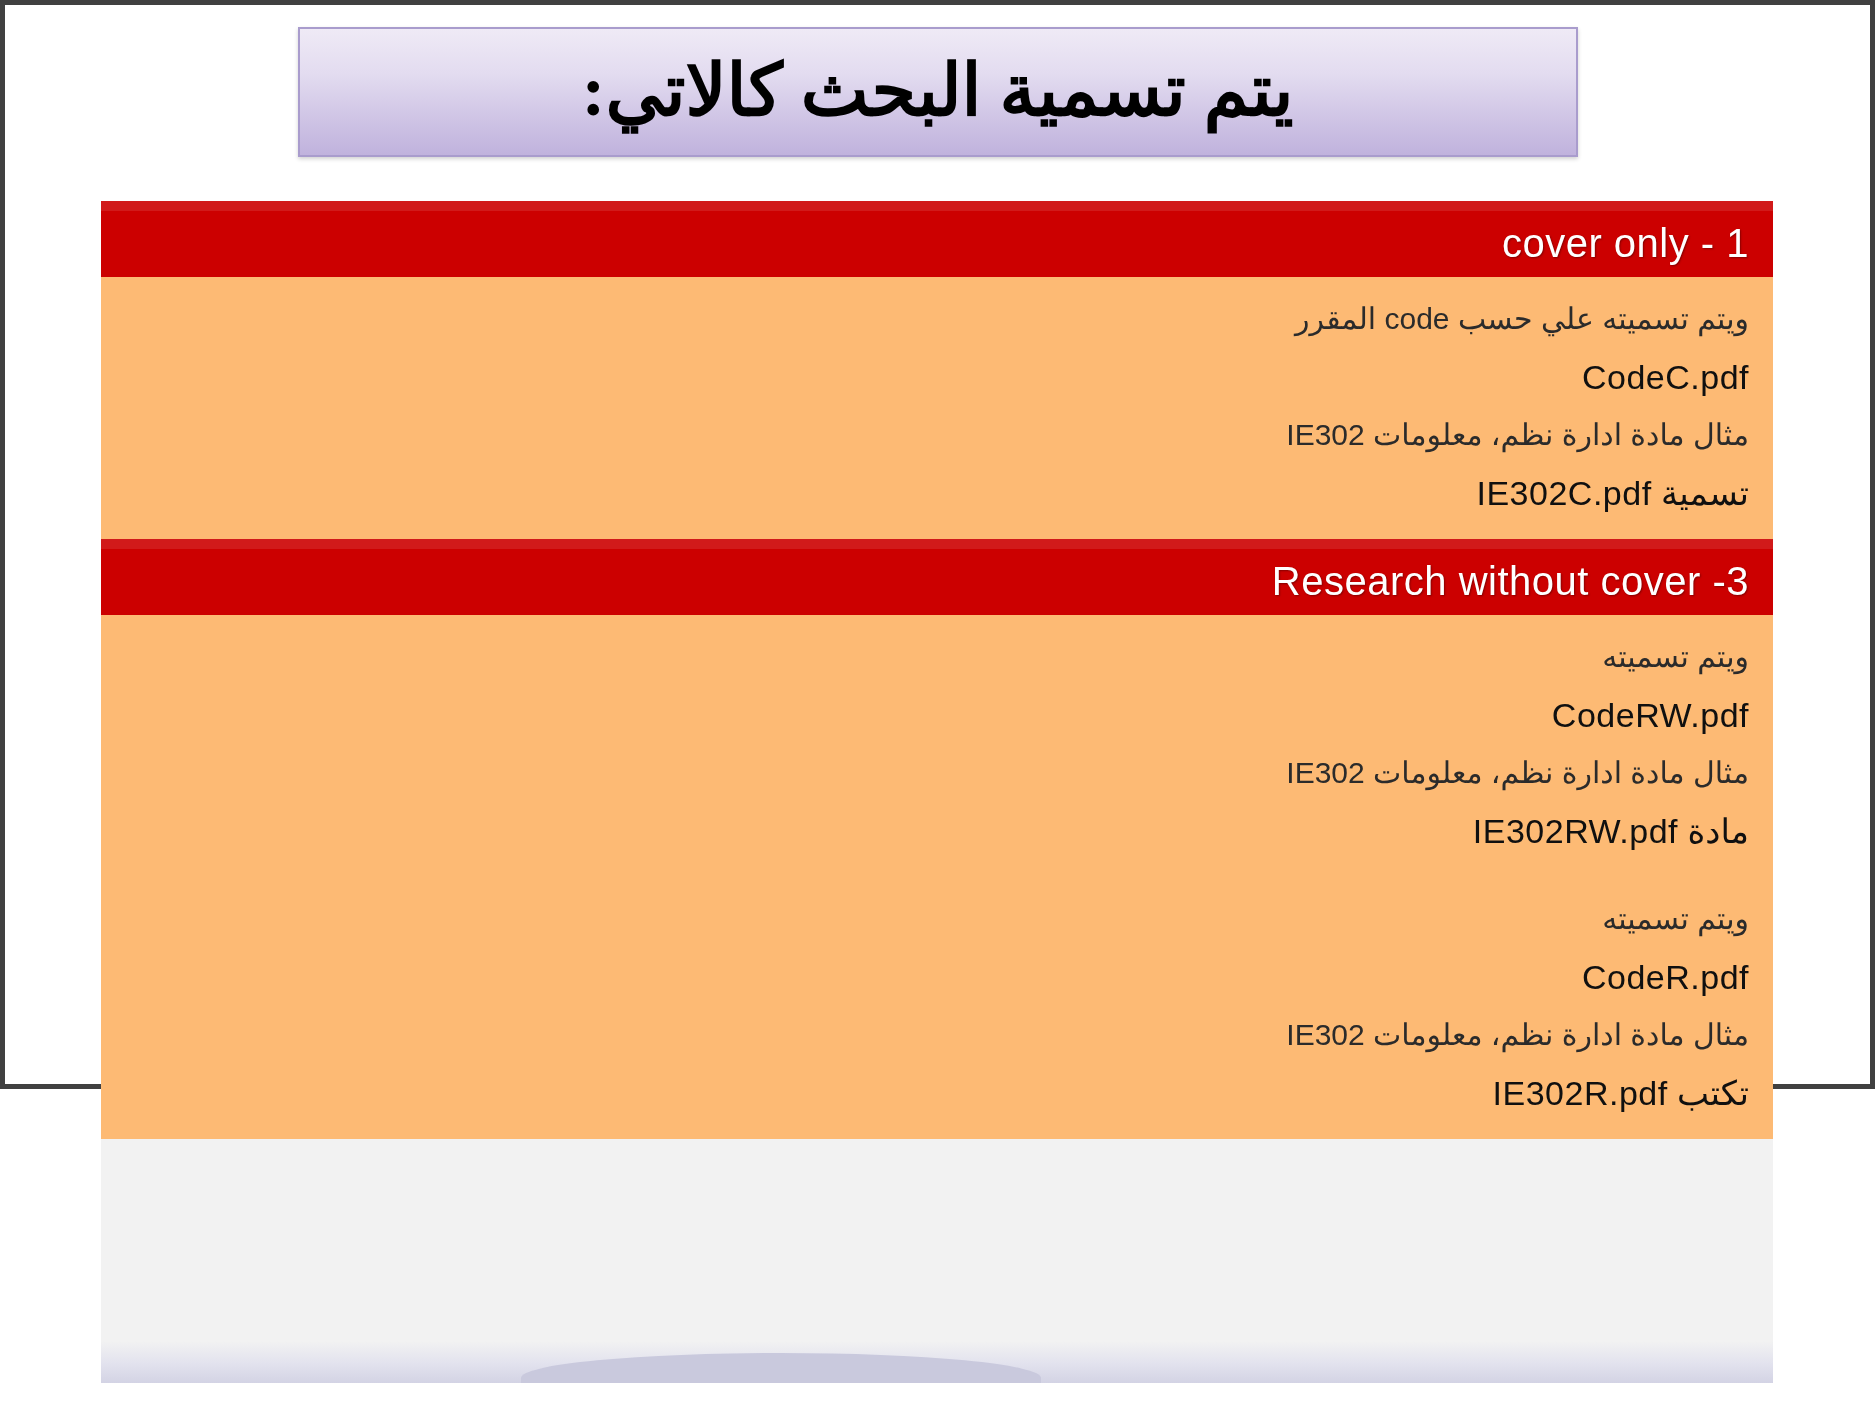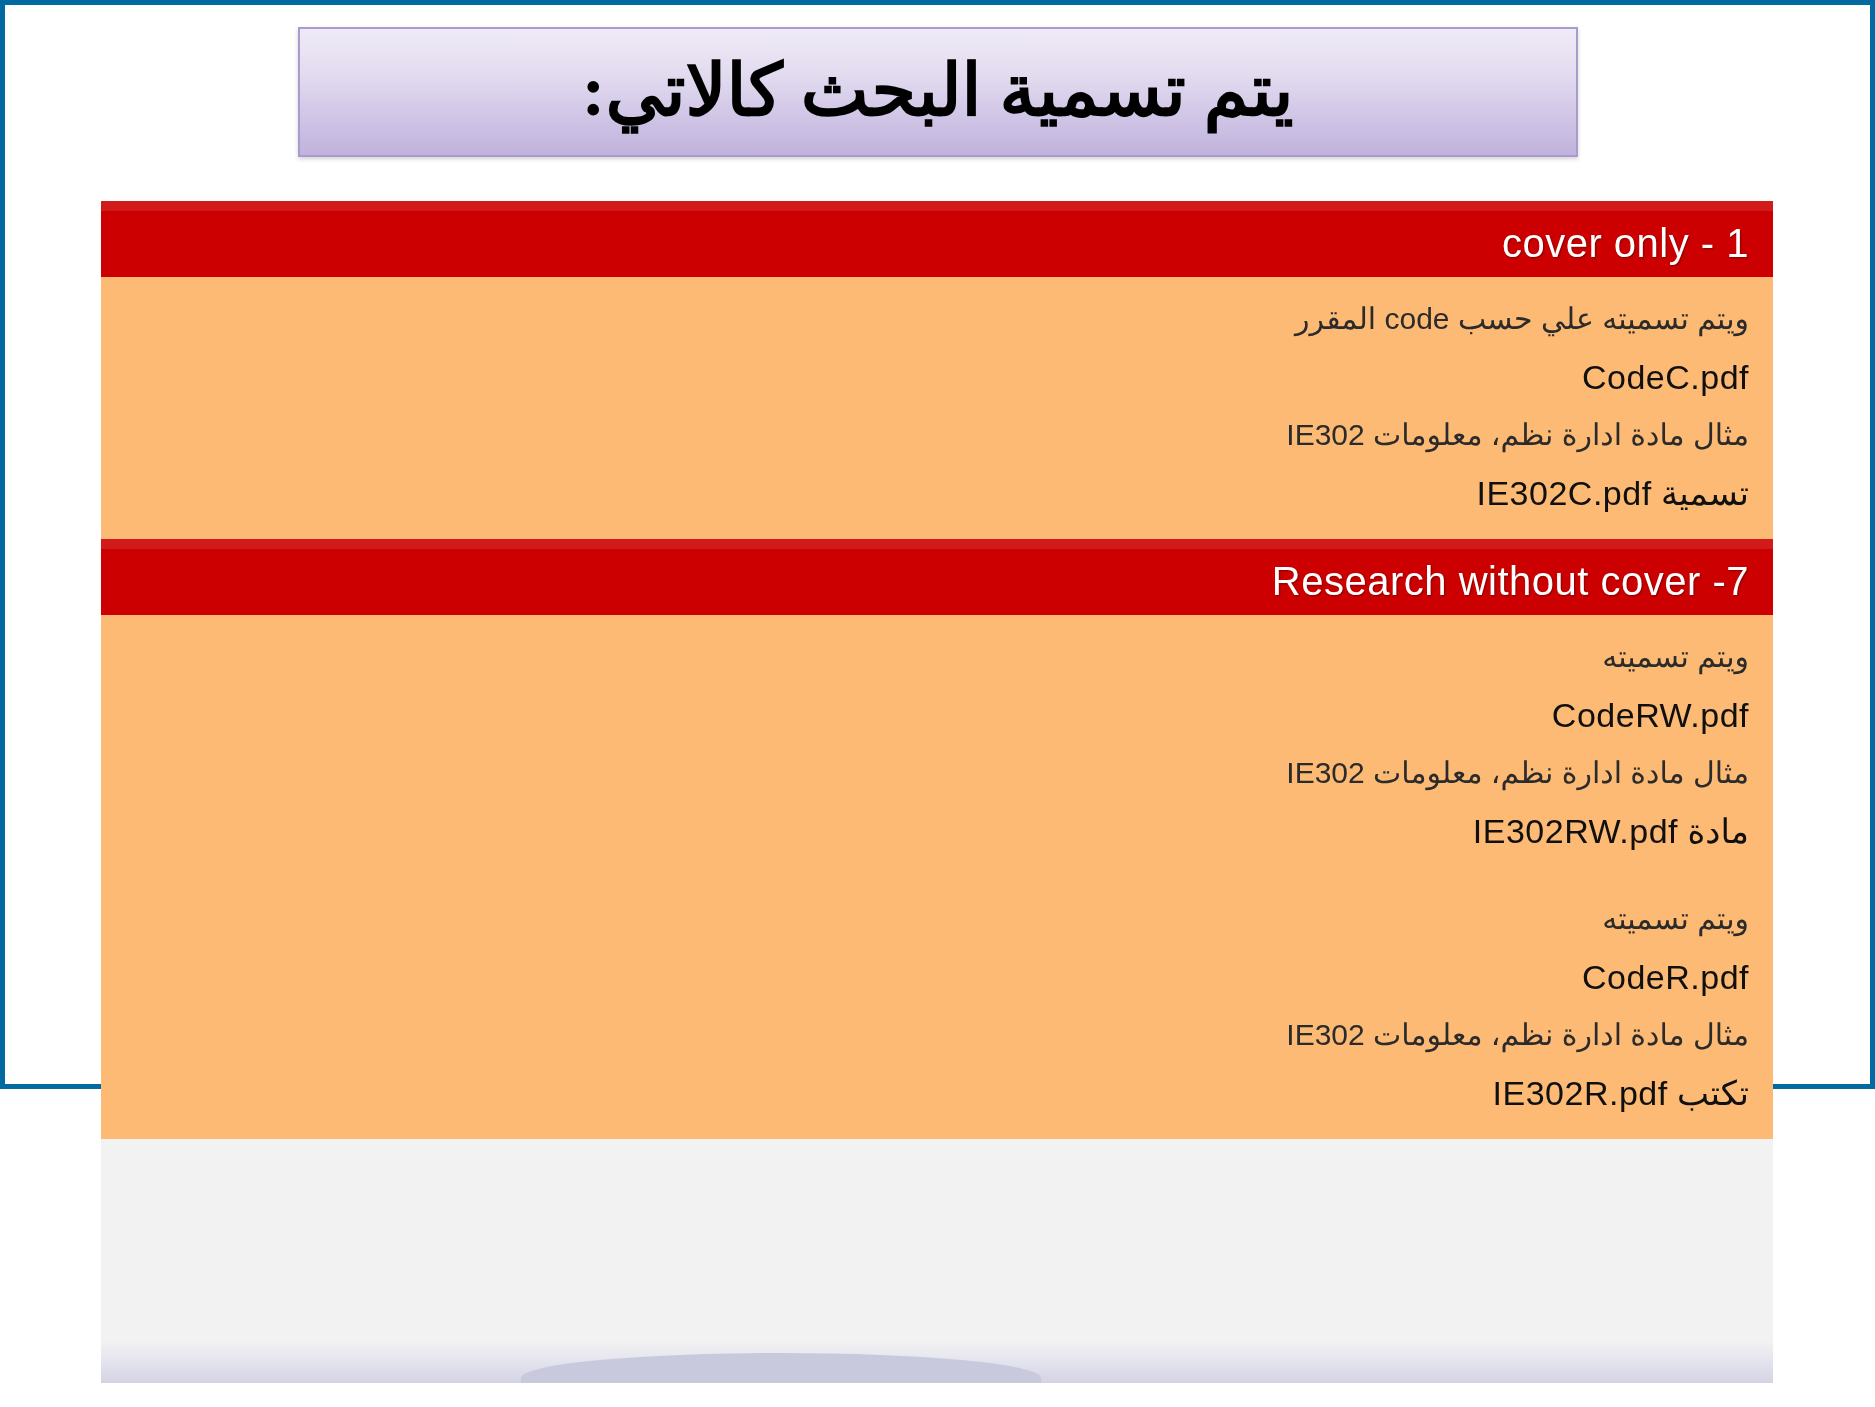--- a/index.html
+++ b/index.html
@@ -12,21 +12,21 @@
     height: 1407px;
     font-family: "Liberation Sans", sans-serif;
     overflow: hidden;
   }
   .slide {
     position: relative;
     width: 1875px;
     height: 1089px;
     box-sizing: border-box;
     background: #ffffff;
-    border: 5px solid #0369a1;
+    border: 5px solid #404040;
   }
   
   .title-banner {
     position: absolute;
     top: 22px;
     left: 50%;
     transform: translateX(-50%);
     width: 1280px;
     height: 130px;
     box-sizing: border-box;
@@ -160,21 +160,21 @@
       <div class="section-body">
         <div class="line small">ويتم تسميته علي حسب code المقرر</div>
         <div class="line big">CodeC.pdf</div>
         <div class="line small">مثال مادة ادارة نظم، معلومات IE302</div>
         <div class="line big">تسمية IE302C.pdf</div>
       </div>
     </div>
 
     <div class="section">
       <div class="section-header">
-        <div class="section-title">Research without cover -7</div>
+        <div class="section-title">Research without cover -3</div>
       </div>
       <div class="section-body">
         <div class="line small">ويتم تسميته</div>
         <div class="line big">CodeRW.pdf</div>
         <div class="line small">مثال مادة ادارة نظم، معلومات IE302</div>
         <div class="line big">مادة IE302RW.pdf</div>
       </div>
     </div>
 
     <div class="section">

